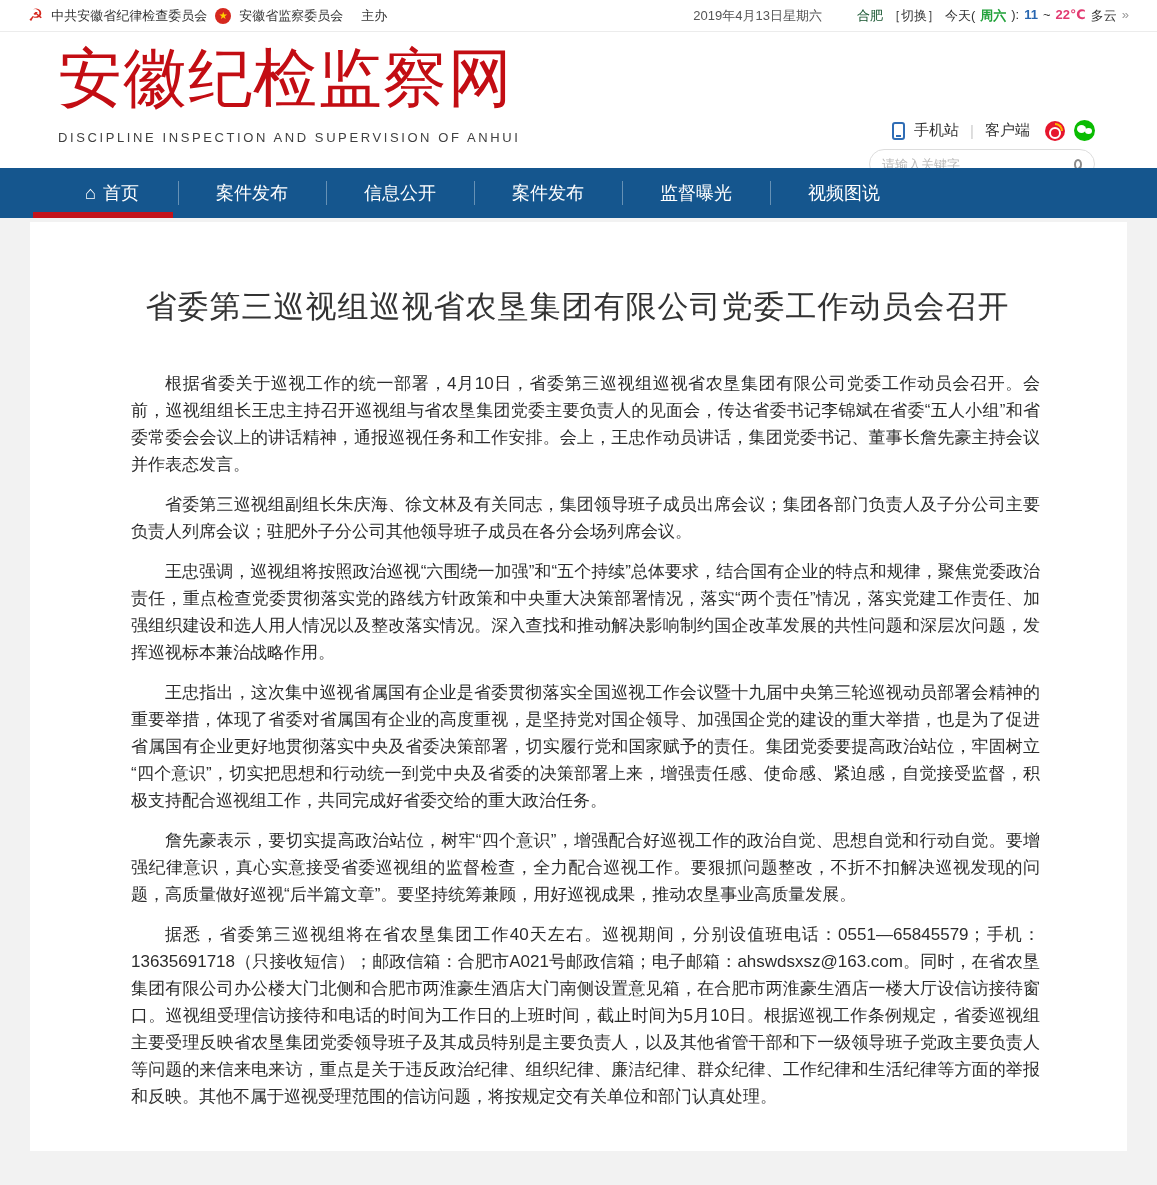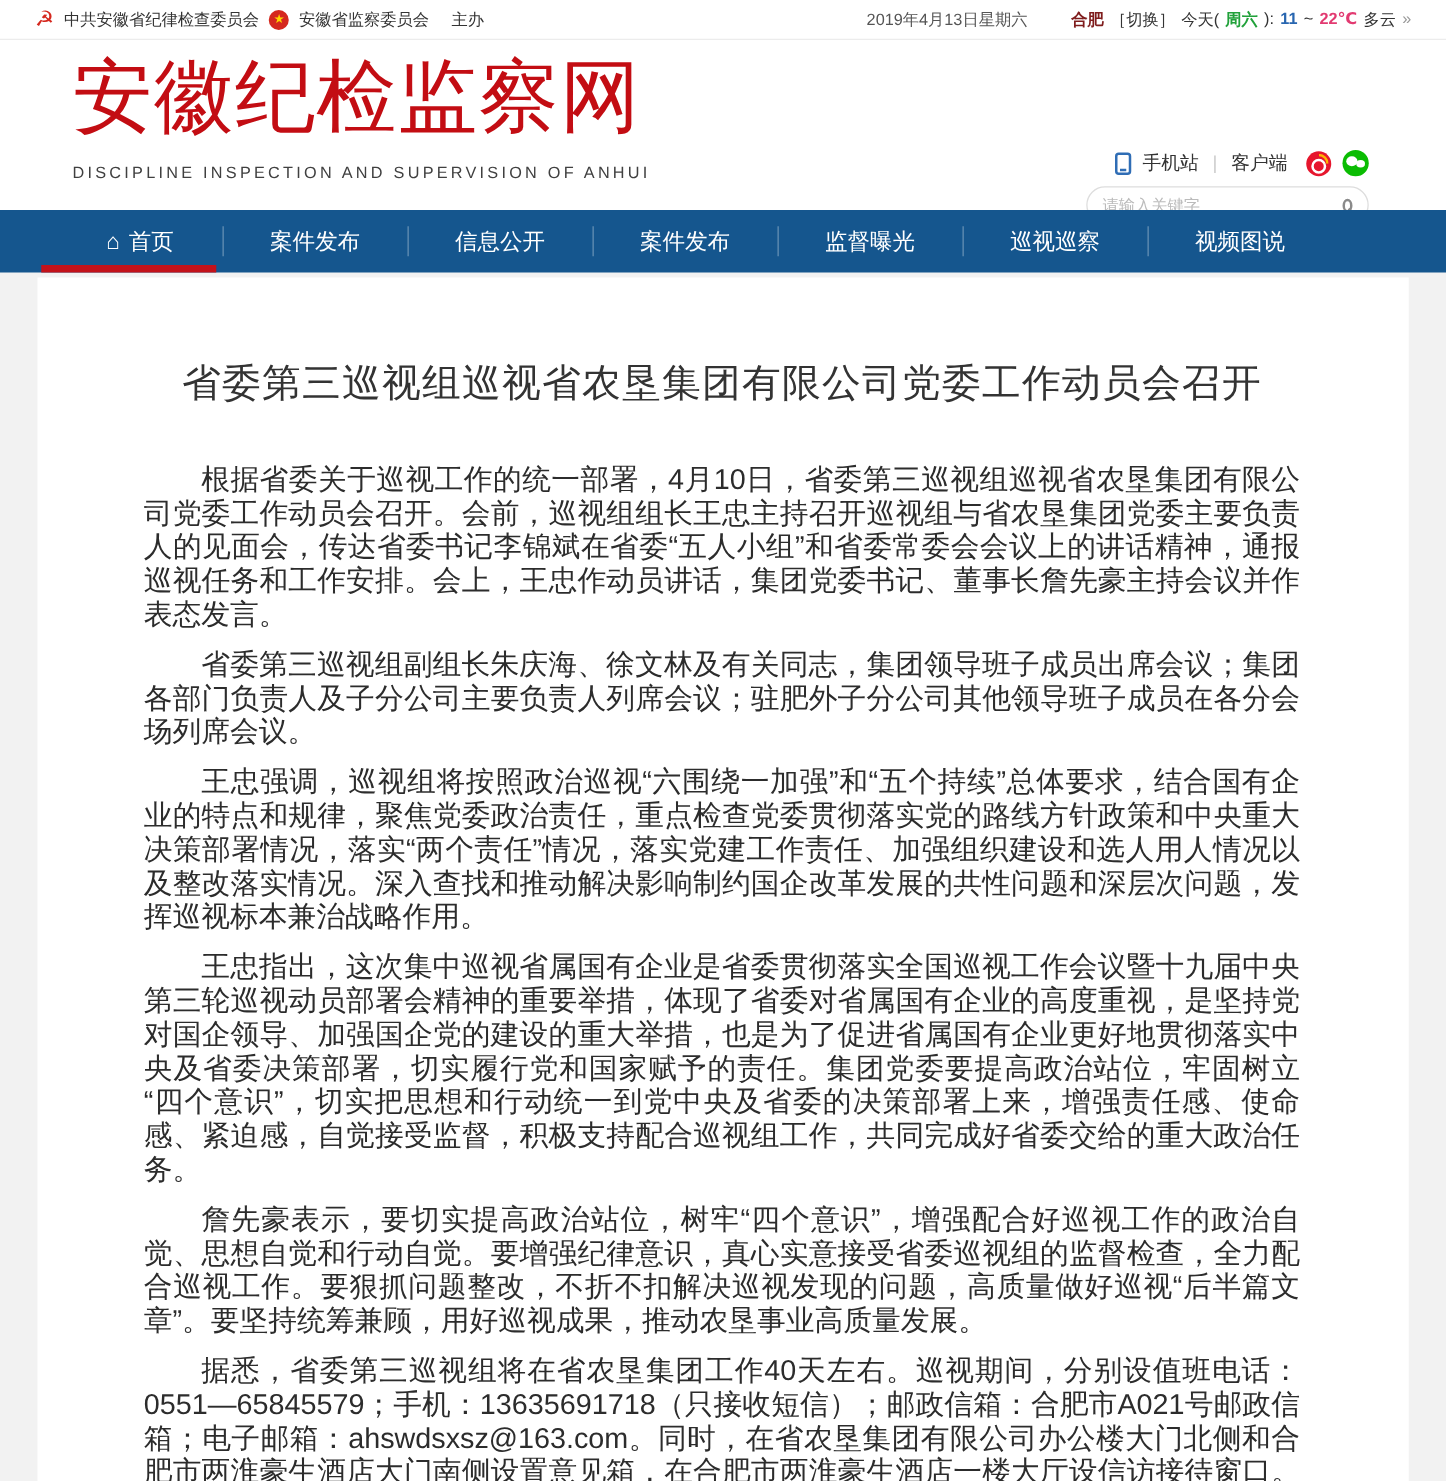--- a/index.html
+++ b/index.html
@@ -8,21 +8,21 @@
   
   .topbar { height:32px; background:#fff; border-bottom:1px solid #ececec;
             display:flex; align-items:center; padding:0 28px; font-size:13px; color:#333; }
   .topbar .grp { display:flex; align-items:center; gap:8px; }
   .party-icon { color:#d5281e; font-size:17px; line-height:1; }
   .emblem-icon { width:16px; height:16px; border-radius:50%; background:#d5281e;
                  color:#ffd400; font-size:10px; line-height:16px; text-align:center; display:inline-block; }
   .host-label { margin-left:10px; }
   .topbar-right { margin-left:auto; display:flex; align-items:flex-start; gap:5px; }
   .top-date { color:#555; margin-right:30px; }
-  .city { color:#7f1d1d; font-weight:bold; }
+  .city { color:#14532d; font-weight:normal; }
   .seg { color:#333; }
   .seg-day { color:#21a13a; font-weight:bold; }
   .seg-low { color:#2866b0; font-weight:bold; }
   .seg-high { color:#e23a71; font-weight:bold; }
   .seg-arrow { color:#999; }
 
   
   .header { height:136px; background:#fff; position:relative; }
   .logo { position:absolute; left:58px; top:13px; }
   .logo-cn { font-size:64px; line-height:1.05; font-weight:400; color:#c30d13;
@@ -64,22 +64,22 @@
   .article-title { text-align:center; font-size:31px; font-weight:500; color:#333; letter-spacing:1px; }
   .meta { margin-top:56px; display:flex; align-items:center; font-size:14px; color:#999; }
   .meta .m { margin-right:26px; }
   .meta-right { margin-left:auto; display:flex; align-items:center; gap:16px; color:#777; }
   .printer-icon { width:15px; height:10px; border:1px solid #777; border-radius:2px; position:relative; display:inline-block; }
   .printer-icon::before { content:''; position:absolute; left:3px; top:-4px; width:7px; height:3px; border:1px solid #777; border-bottom:none; }
   .printer-icon::after { content:''; position:absolute; left:3px; bottom:-3px; width:7px; height:4px; background:#fff; border:1px solid #777; }
   .print-group { display:flex; align-items:center; gap:6px; cursor:pointer; }
 
   .body-text { margin-top:42px; }
-  .body-text p { font-size:23px; line-height:27px; color:#2c2c2c; text-indent:2em;
-                 margin-bottom:13px; text-align:justify; font-family:"Liberation Sans","DejaVu Sans",sans-serif; }
+  .body-text p { font-size:17px; line-height:27px; color:#2c2c2c; text-indent:2em;
+                 margin-bottom:13px; text-align:justify; font-family:"Liberation Sans","DejaVu Sans",sans-serif;margin-left:16px; }
 </style>
 </head>
 <body>
 
 <div class="topbar">
   <div class="grp">
     <span class="party-icon">☭</span>
     <span>中共安徽省纪律检查委员会</span>
     <span class="emblem-icon">★</span>
     <span>安徽省监察委员会</span>
@@ -130,23 +130,20 @@
   <div class="nav-item">
       <span>信息公开</span>
     </div>
   <div class="nav-item">
       <span>案件发布</span>
     </div>
   <div class="nav-item">
       <span>监督曝光</span>
     </div>
   <div class="nav-item">
-      <span>巡视巡察</span>
-    </div>
-  <div class="nav-item">
       <span>视频图说</span>
     </div>
   <div class="active-bar"></div>
 </div>
 
 <div class="card">
   <h1 class="article-title">省委第三巡视组巡视省农垦集团有限公司党委工作动员会召开</h1>
 
 
   <div class="body-text">

